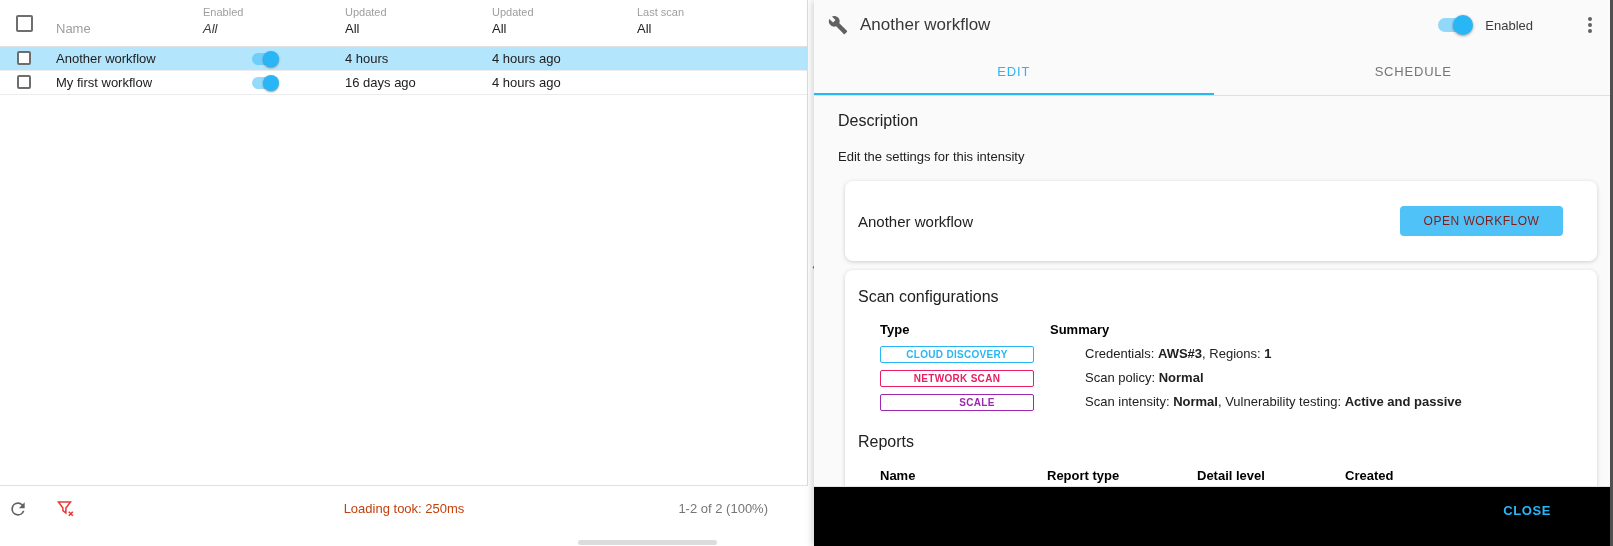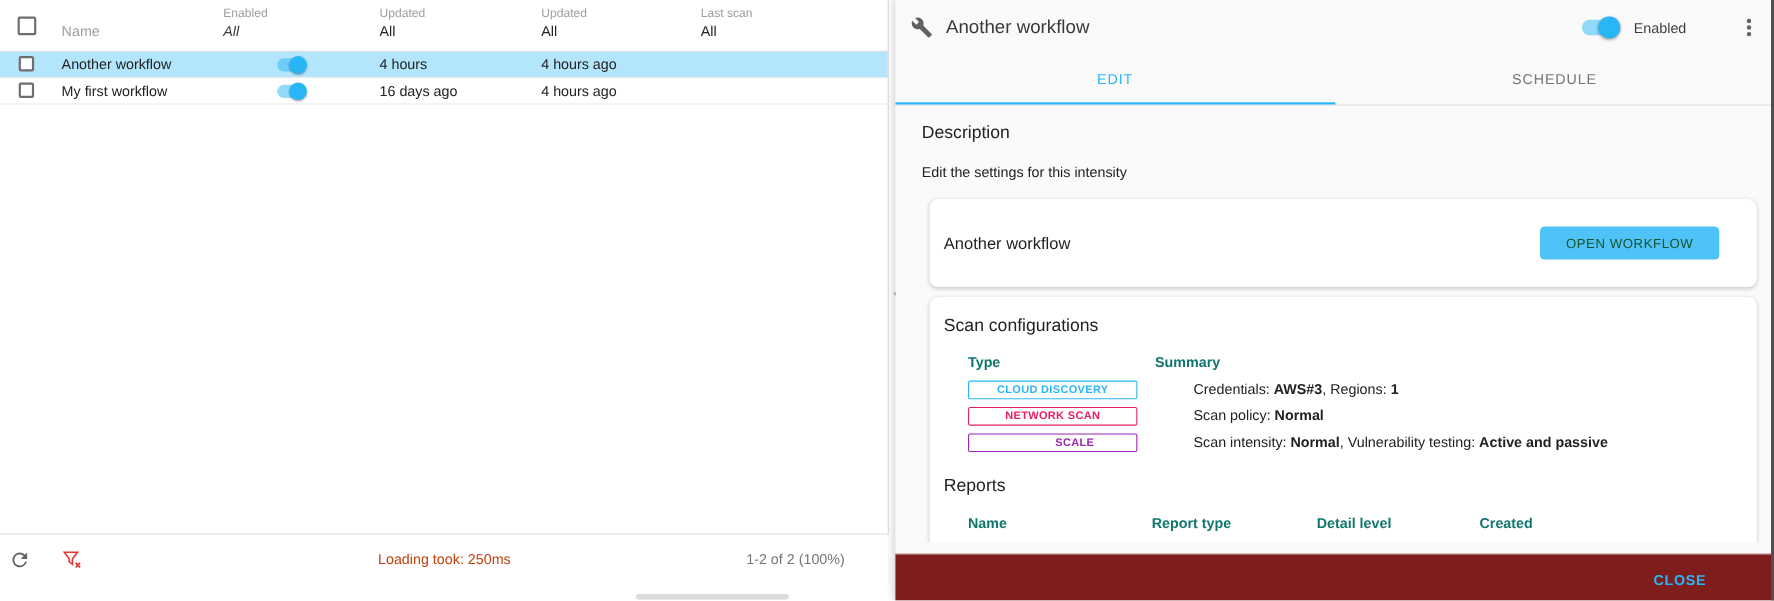--- a/index.html
+++ b/index.html
@@ -66,42 +66,42 @@
   .tab.active { color:var(--accent,#29b6f6); }
   .ink-bar { position:absolute; left:0; bottom:0; width:50%; height:2px; background:var(--accent,#29b6f6); }
 
   .content { position:absolute; left:0; top:96px; right:0; bottom:53px; overflow:hidden; padding:16px 16px 0 24px; }
   .sec-heading { font-size:16px; font-weight:400; color:#212121; }
   .sec-sub { margin-top:19px; font-size:13px; color:#212121; }
   .card { background:#fff; border-radius:8px; box-shadow:0 1px 4px rgba(0,0,0,.18); margin-left:7px; width:752px; }
   .card1 { margin-top:17px; height:80px; display:flex; align-items:center; padding:0 34px 0 13px; }
   .wf-name { font-size:15px; }
   .open-btn { margin-left:auto; width:163px; height:30px; border:none; border-radius:4px;
-    background:var(--button,#4fc3f7); color:#14532d; font-size:12px; font-weight:500; letter-spacing:.5px;
+    background:var(--button,#4fc3f7); color:#7f1d1d; font-size:12px; font-weight:500; letter-spacing:.5px;
     font-family:inherit; cursor:pointer; }
   .card2 { margin-top:9px; padding:18px 0 30px 0; }
   .card-heading { font-size:16px; font-weight:400; padding-left:13px; }
   .scan-table { margin:16px 0 0 35px; }
   .scan-head { display:flex; height:16px; margin-bottom:8px; }
   .scan-head .th1 { width:170px; } .scan-head .th2 { flex:1; }
-  .th { font-size:13px; font-weight:700; color:#0f766e; }
+  .th { font-size:13px; font-weight:700; color:#000000; }
   .scan-row { display:flex; align-items:flex-start; height:24px; }
   .chip { width:154px; height:17px; border:1px solid; border-radius:2px; background:#fff;
     font-size:10px; font-weight:700; letter-spacing:.3px; text-align:center; line-height:15px; }
   .chip-cloud { color:var(--chip-cloud,#29b6f6); border-color:var(--chip-cloud,#29b6f6); }
   .chip-network { color:var(--chip-network,#e91e63); border-color:var(--chip-network,#e91e63); }
   .chip-scale { color:var(--chip-scale,#9c27b0); border-color:var(--chip-scale,#9c27b0);padding-left:40px; }
   .summary { margin-left:51px; font-size:13px; white-space:nowrap; }
   .summary .b { font-weight:700; }
   .reports-heading { margin:15px 0 0 13px; font-size:16px; font-weight:400; }
   .reports-head { display:flex; margin:17px 0 0 35px; height:16px; }
   .reports-head .rc1 { width:167px; } .reports-head .rc2 { width:150px; }
   .reports-head .rc3 { width:148px; } .reports-head .rc4 { flex:1; }
 
-  .panel-foot { position:absolute; left:0; right:0; bottom:0; height:43px; background:#7f1d1d;
+  .panel-foot { position:absolute; left:0; right:0; bottom:0; height:60px; background:#000000;
     border-top:1px solid #e4e4e4; }
   .close-btn { position:absolute; right:62px; top:16px; background:none; border:none;
     font-family:inherit; font-size:13px; font-weight:600; letter-spacing:.6px;
     color:var(--accent,#29b6f6); cursor:pointer; }
 
   .window-edge { position:absolute; right:0; top:0; width:3px; height:546px; background:var(--window-edge,#505050); }
 </style>
 </head>
 <body>
 

